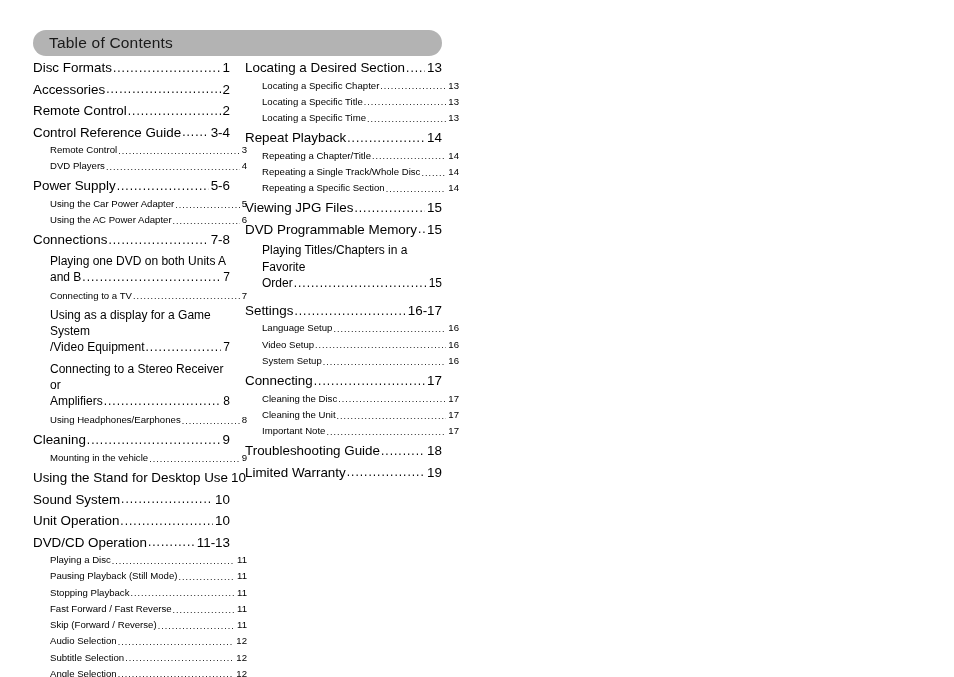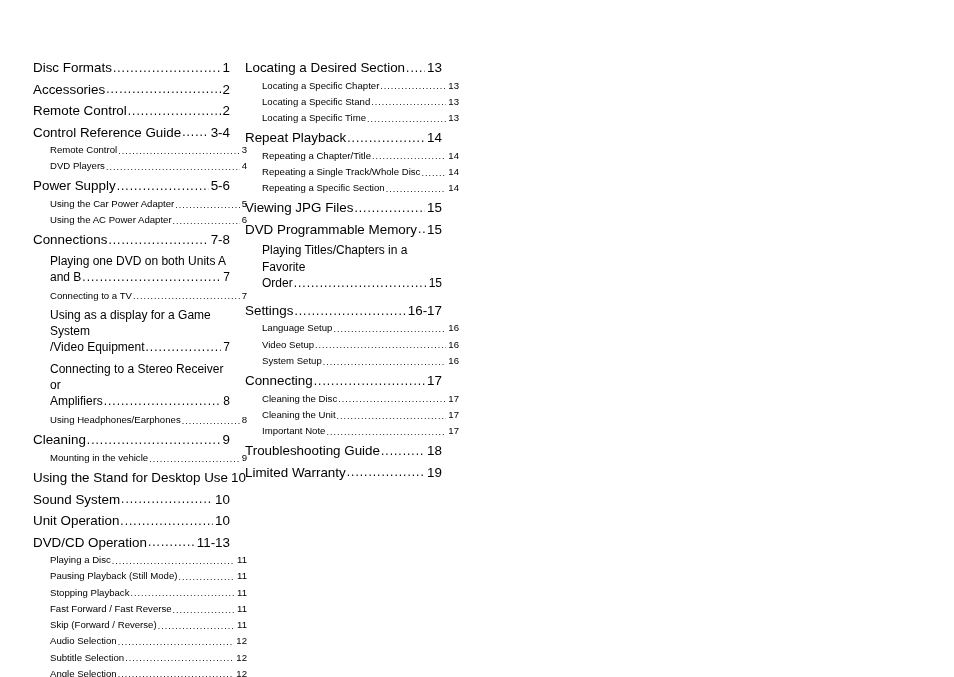--- a/index.html
+++ b/index.html
@@ -68,20 +68,23 @@
   .toc-l1.nodots{display:block;}
   .toc-l1.contline{margin-top:12px;}
 </style>
 </head>
 <body>
 
 <div class="spread">
 
   <div class="page page-left">
 
+    <div class="banner" id="toc-banner">
+      <div class="banner-title">Table of Contents</div>
+    </div>
 
     <div class="toc-cols">
       <div class="toc-col" id="toc-col-left">
           <div class="toc-row toc-l1">
             <span class="toc-text">Disc Formats</span>
             <span class="toc-dots">..........................................................................................</span>
             <span class="toc-page">1</span>
           </div>
           <div class="toc-row toc-l1">
             <span class="toc-text">Accessories </span>
@@ -248,21 +251,21 @@
             <span class="toc-text">Locating a Desired Section </span>
             <span class="toc-dots">..........................................................................................</span>
             <span class="toc-page">13</span>
           </div>
           <div class="toc-row toc-l2">
             <span class="toc-text">Locating a Specific Chapter </span>
             <span class="toc-dots">..........................................................................................</span>
             <span class="toc-page">13</span>
           </div>
           <div class="toc-row toc-l2">
-            <span class="toc-text">Locating a Specific Stand </span>
+            <span class="toc-text">Locating a Specific Title </span>
             <span class="toc-dots">..........................................................................................</span>
             <span class="toc-page">13</span>
           </div>
           <div class="toc-row toc-l2">
             <span class="toc-text">Locating a Specific Time </span>
             <span class="toc-dots">..........................................................................................</span>
             <span class="toc-page">13</span>
           </div>
           <div class="toc-row toc-l1">
             <span class="toc-text">Repeat Playback </span>

